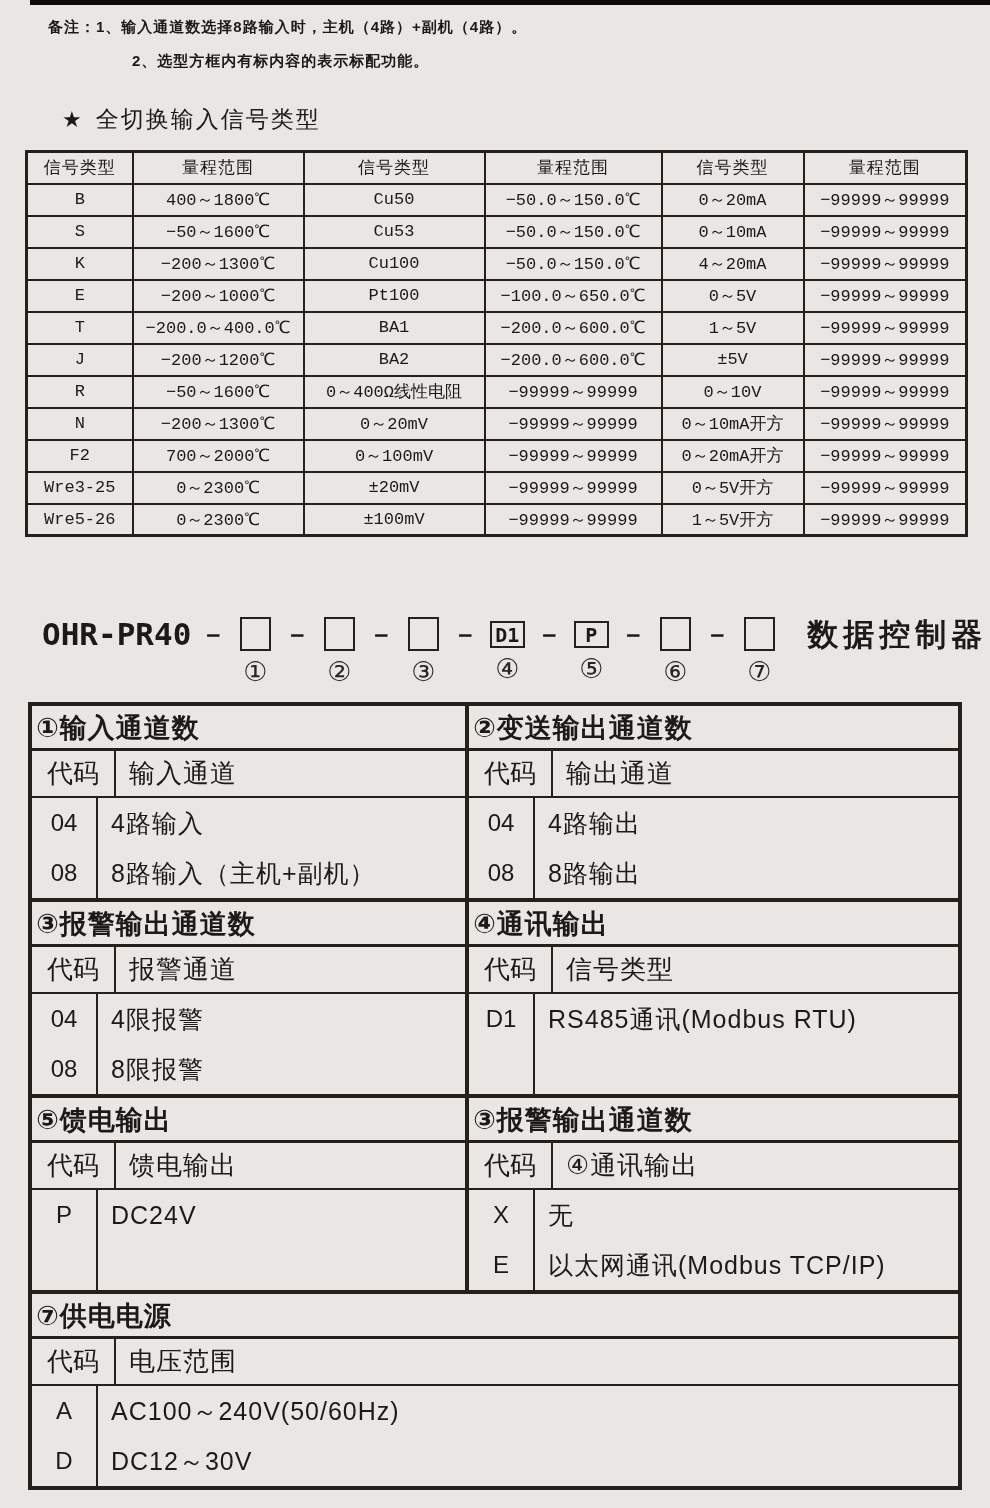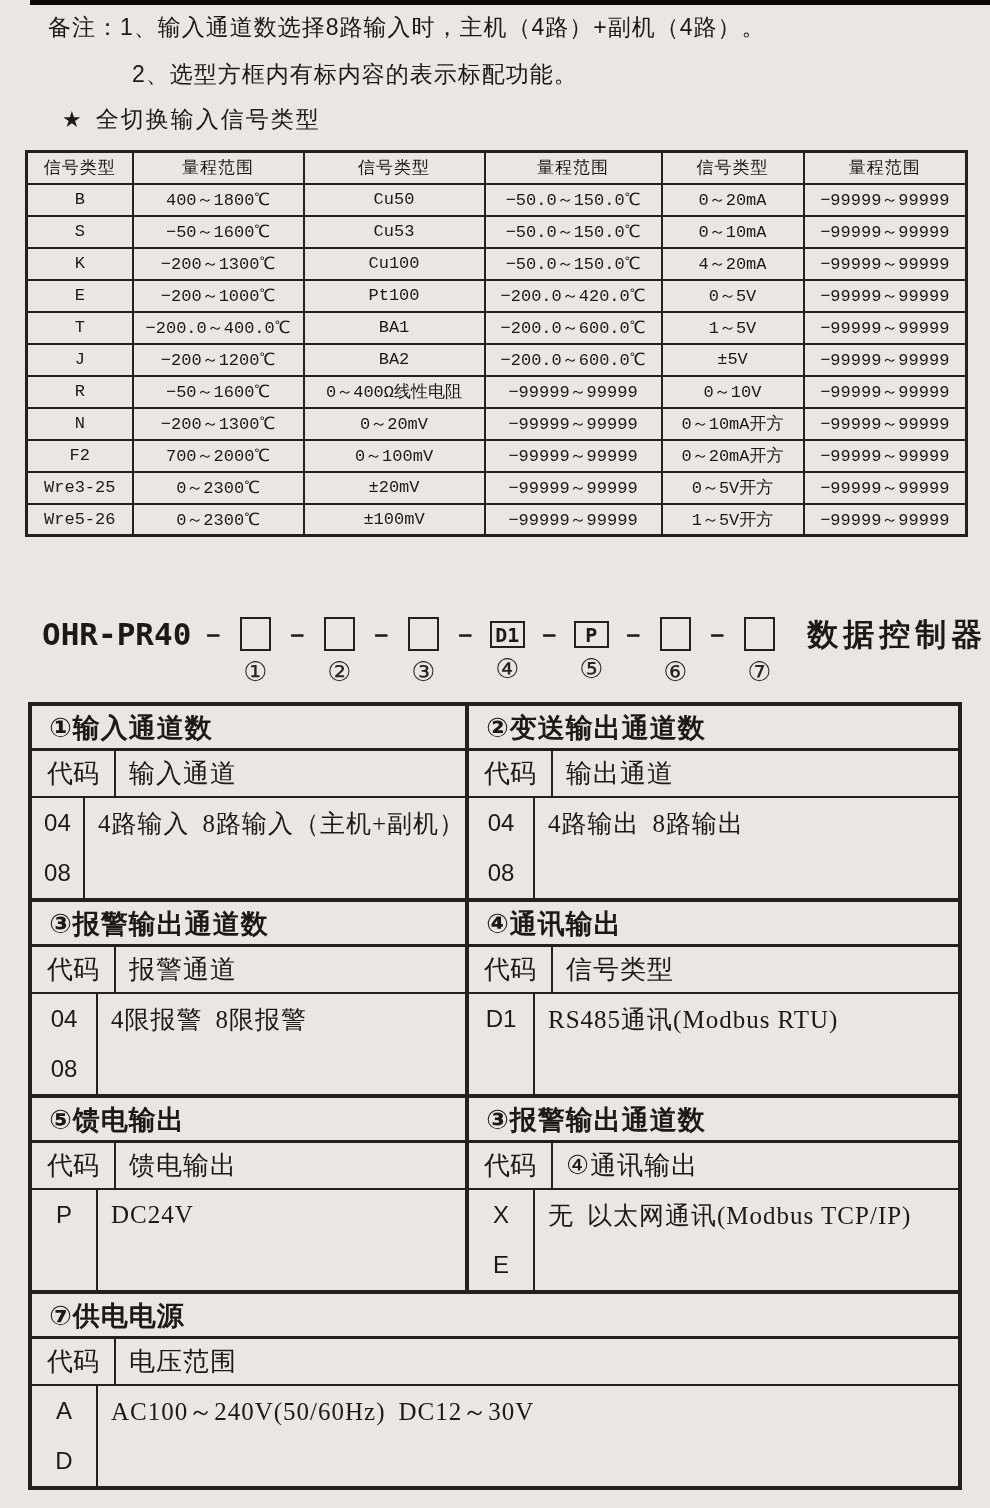--- a/index.html
+++ b/index.html
@@ -9,23 +9,23 @@
   }
   *{margin:0;padding:0;box-sizing:border-box;}
   html,body{background:var(--bg);}
   body{font-family:"Liberation Sans","DejaVu Sans",sans-serif;color:var(--text);}
   .page{position:relative;width:990px;height:1508px;background:var(--bg);overflow:hidden;}
 
   
   .top-rule{position:absolute;left:30px;top:0;width:960px;height:5px;background:#0c0a09;}
 
   
-  .notes{position:absolute;left:48px;top:10px;font-size:23px;font-weight:400;letter-spacing:1px;}
+  .notes{position:absolute;left:48px;top:10px;font-size:15px;font-weight:700;letter-spacing:1px;}
   .notes .nline{display:flex;line-height:34px;}
-  .notes .nline2{margin-top:13px;margin-left:84px;}
+  .notes .nline2{margin-left:84px;}
 
   
   .signal-heading{position:absolute;left:62px;top:104px;font-size:23px;font-weight:500;letter-spacing:2px;display:flex;align-items:center;}
   .signal-heading .star{font-size:22px;margin-right:12px;}
 
   
   table.signal{position:absolute;left:25px;top:150px;width:940px;border-collapse:collapse;table-layout:fixed;
     border:3px solid var(--line);font-size:17px;font-family:Liberation Mono, monospace;}
   table.signal th,table.signal td{border:2px solid var(--line);text-align:center;height:32px;padding:0 2px;
     font-weight:normal;white-space:nowrap;overflow:hidden;}
@@ -44,28 +44,28 @@
   .ord-num{margin-top:7px;font-size:27px;line-height:28px;font-weight:400;color:#2a2522;}
   .ord-suffix{font-size:31px;font-weight:600;line-height:46px;letter-spacing:5px;margin-left:28px;}
 
   
   .selection{position:absolute;left:28px;top:702px;width:934px;border:4px solid var(--line);
     display:grid;grid-template-columns:433px 1fr;}
   .sec{display:flex;flex-direction:column;background:var(--bg);}
   .sec.rcol{border-left:4px solid var(--line);}
   .sec.rowsep{border-top:4px solid var(--line);}
   .sec.full{grid-column:1 / -1;}
-  .sec-title{height:45px;line-height:44px;padding-left:17px;font-size:27px;font-weight:700;letter-spacing:1px;
+  .sec-title{height:45px;line-height:44px;padding-left:4px;font-size:27px;font-weight:700;letter-spacing:1px;
     border-bottom:3px solid var(--line);white-space:nowrap;}
   .sec-head{display:flex;border-bottom:2px solid var(--line);height:47px;}
   .sec-head .code-h{width:84px;border-right:2px solid var(--line);display:flex;align-items:center;justify-content:center;font-size:26px;}
   .sec-head .desc-h{flex:1;display:flex;align-items:center;padding-left:13px;font-size:26px;letter-spacing:1px;}
   .sec-data{flex:1;display:flex;min-height:96px;}
   .sec-data .codes{width:66px;border-right:2px solid var(--line);display:flex;flex-direction:column;}
-  .sec-data .descs{flex:1;display:flex;font-family:Liberation Serif, serif;}
+  .sec-data .descs{flex:1;display:flex;flex-direction:column;}
   .drow{height:50px;display:flex;align-items:center;white-space:nowrap;}
   .codes .drow{justify-content:center;font-size:24px;}
   .descs .drow{padding-left:13px;font-size:25px;letter-spacing:1px;}
 </style>
 </head>
 <body>
 
 <div class="page">
 
   <div class="top-rule"></div>
@@ -126,21 +126,21 @@
           <td>−200～1300℃</td>
           <td>Cu100</td>
           <td>−50.0～150.0℃</td>
           <td>4～20mA</td>
           <td>−99999～99999</td>
         </tr>
         <tr>
           <td>E</td>
           <td>−200～1000℃</td>
           <td>Pt100</td>
-          <td>−200.0～420.0℃</td>
+          <td>−100.0～650.0℃</td>
           <td>0～5V</td>
           <td>−99999～99999</td>
         </tr>
         <tr>
           <td>T</td>
           <td>−200.0～400.0℃</td>
           <td>BA1</td>
           <td>−200.0～600.0℃</td>
           <td>1～5V</td>
           <td>−99999～99999</td>

